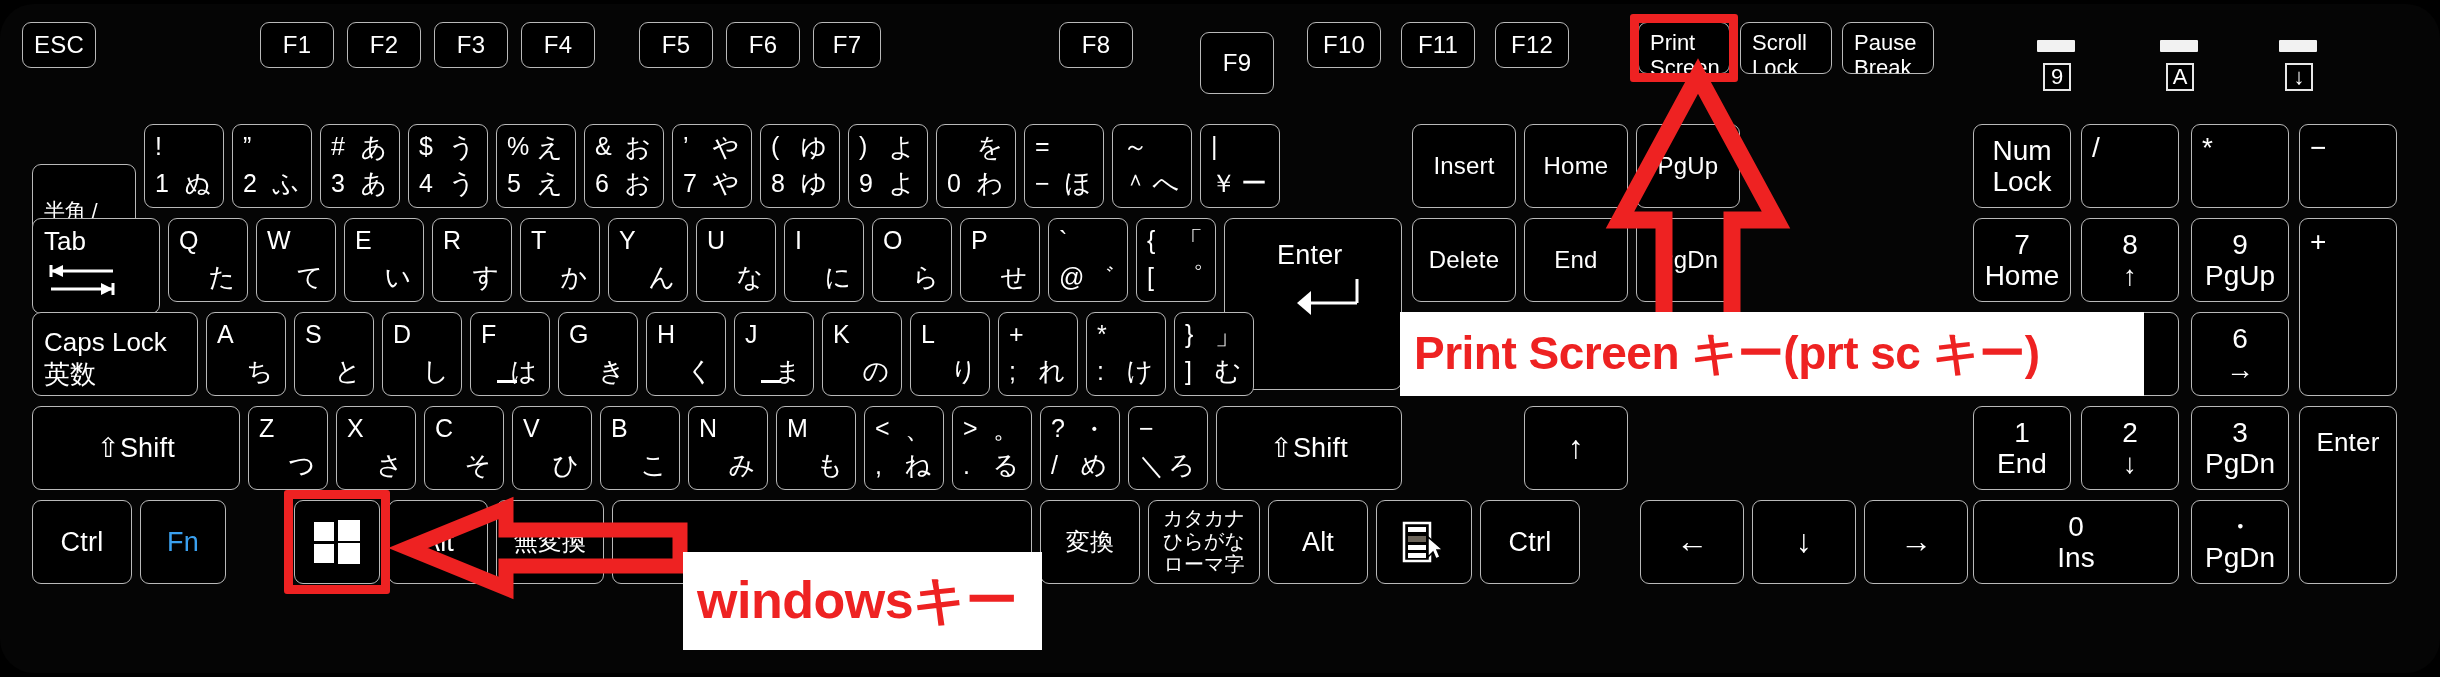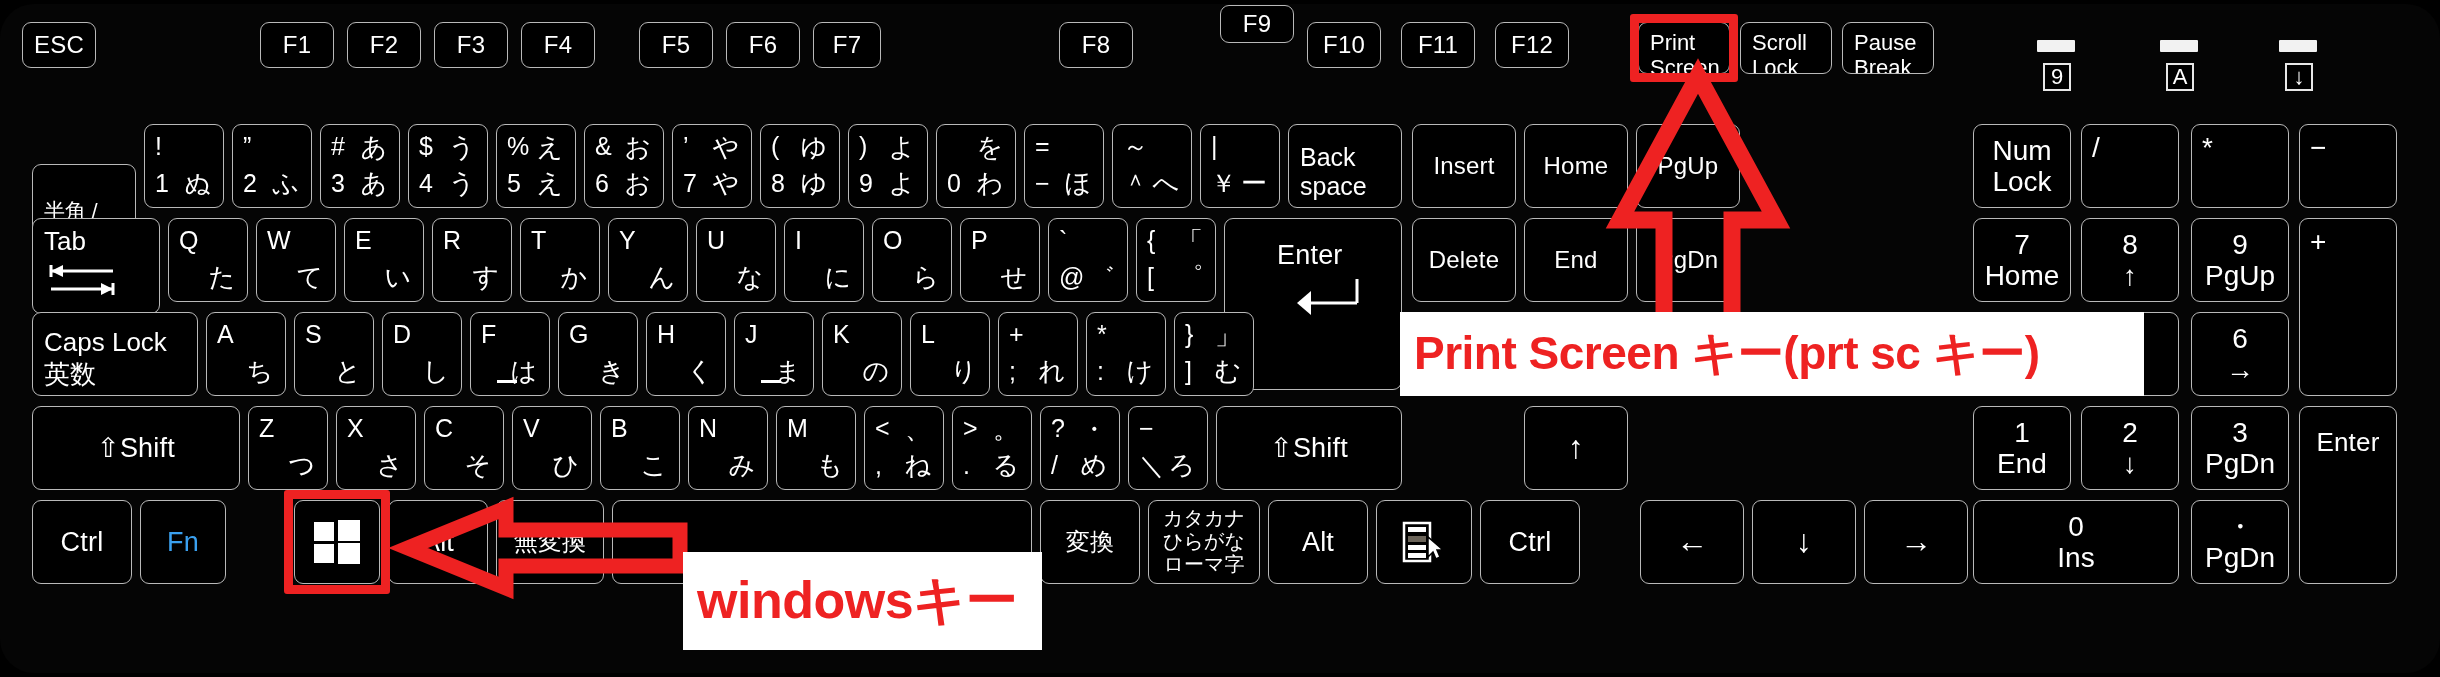--- a/index.html
+++ b/index.html
@@ -130,21 +130,21 @@
   </div>
   <div class="key" style="left:726px;top:22px;width:74px;height:46px;">
     <span class="lbl c mid sm">F6</span>
   </div>
   <div class="key" style="left:813px;top:22px;width:68px;height:46px;">
     <span class="lbl c mid sm">F7</span>
   </div>
   <div class="key" style="left:1059px;top:22px;width:74px;height:46px;">
     <span class="lbl c mid sm">F8</span>
   </div>
-  <div class="key" style="left:1200px;top:5px;width:74px;height:38px;margin-left:20px;">
+  <div class="key" style="left:1200px;top:32px;width:74px;height:62px;">
     <span class="lbl c mid sm">F9</span>
   </div>
   <div class="key" style="left:1307px;top:22px;width:74px;height:46px;">
     <span class="lbl c mid sm">F10</span>
   </div>
   <div class="key" style="left:1401px;top:22px;width:74px;height:46px;">
     <span class="lbl c mid sm">F11</span>
   </div>
   <div class="key" style="left:1495px;top:22px;width:74px;height:46px;">
     <span class="lbl c mid sm">F12</span>
@@ -246,24 +246,20 @@
   </div>
   <div class="key" style="left:1112px;top:124px;width:80px;height:84px;">
     <span class="q tl">～</span>
     <span class="q bl">＾</span>
     <span class="q br jp">へ</span>
   </div>
   <div class="key" style="left:1200px;top:124px;width:80px;height:84px;">
     <span class="q tl">|</span>
     <span class="q bl">￥</span>
     <span class="q br jp">ー</span>
-  </div>
-  <div class="key" style="left:1288px;top:124px;width:114px;height:84px;">
-    <span class="stack-l" style="top:18px;font-size:25px;">Back
-space</span>
   </div>
   <div class="key" style="left:1412px;top:124px;width:104px;height:84px;">
     <span class="lbl c mid sm">Insert</span>
   </div>
   <div class="key" style="left:1524px;top:124px;width:104px;height:84px;">
     <span class="lbl c mid sm">Home</span>
   </div>
   <div class="key" style="left:1636px;top:124px;width:104px;height:84px;">
     <span class="lbl c mid sm">PgUp</span>
   </div>

